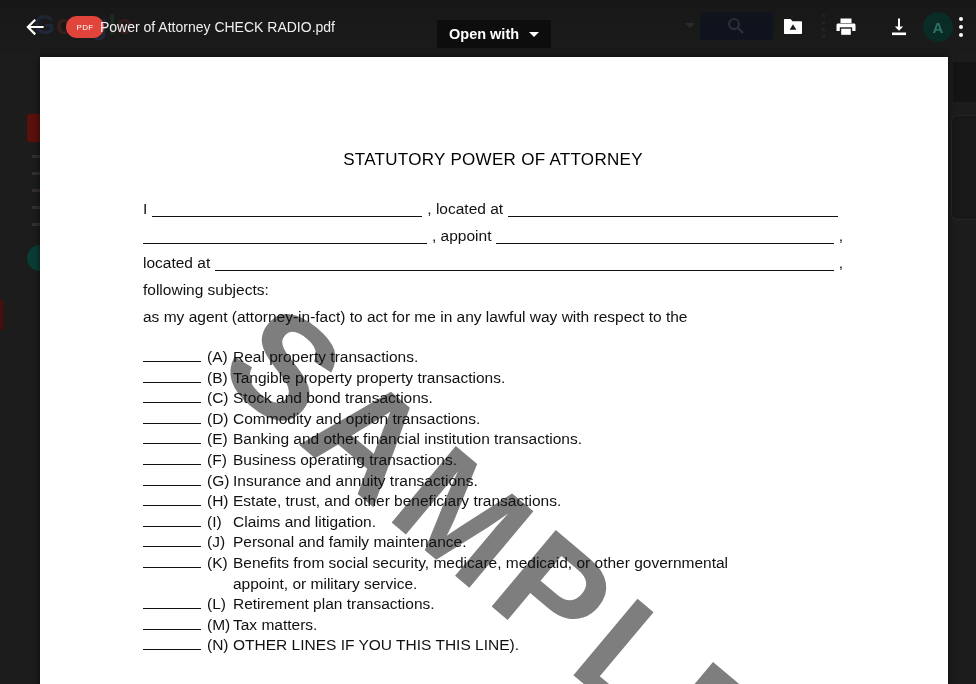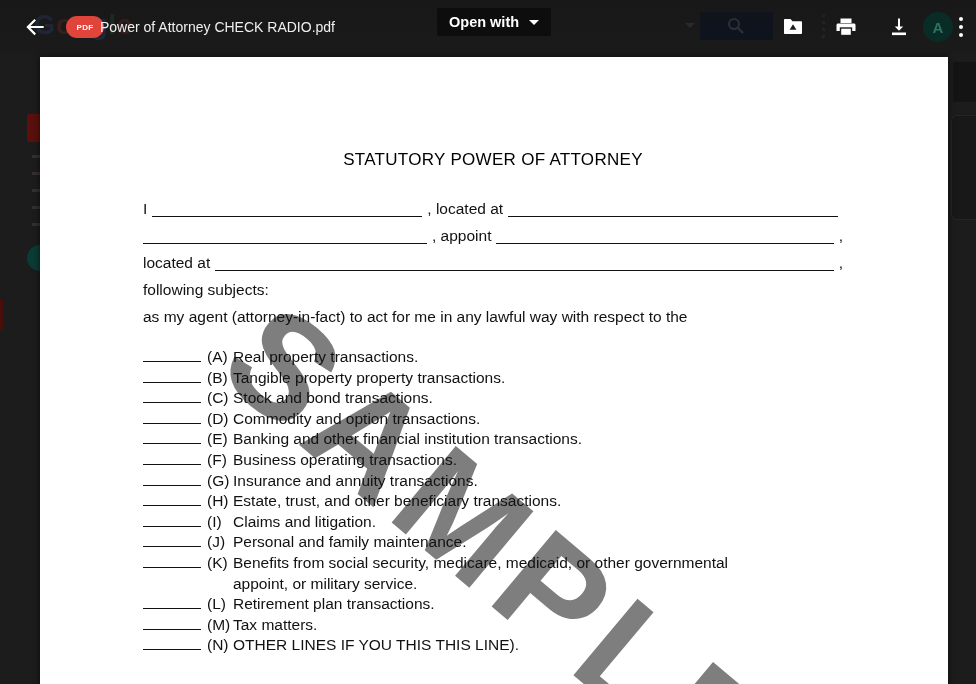--- a/index.html
+++ b/index.html
@@ -43,23 +43,23 @@
   .blank-short { width:58px; height:15px; border-bottom:1.6px solid #111; margin-right:6px; flex:0 0 auto; }
   .power-letter { display:inline-block; width:26px; flex:0 0 auto; }
   .power-text { flex:1; }
 
   
   .toolbar { position:absolute; left:0; top:0; width:976px; height:54px; z-index:3;
              background:linear-gradient(rgba(20,20,20,.55), rgba(20,20,20,.15)); }
   .tb-item { position:absolute; top:0; display:flex; align-items:center; height:54px; }
   .back-btn { left:22px; cursor:pointer; }
   .pdf-badge { left:66px; top:16px; height:22px; width:38px; background:#e1443a; border-radius:11px;
-               display:flex; align-items:center; justify-content:center; color:#fff; font-size:8px; font-weight:bold; letter-spacing:.3px; }
+               display:flex; align-items:center; justify-content:center; color:#fff; font-size:8px; font-weight:normal; letter-spacing:.3px; }
   .file-name { left:100px; color:#efefef; font-size:14px; }
-  .open-with-btn { left:437px; top:8px; height:28px; padding:0 12px; background:#0d0d0d; border-radius:2px;
+  .open-with-btn { left:437px; top:20px; height:28px; padding:0 12px; background:#0d0d0d; border-radius:2px;
                    color:#fff; font-size:14.5px; font-weight:bold; display:flex; align-items:center; gap:10px; cursor:pointer; }
   .caret-down { width:0; height:0; border-left:5px solid transparent; border-right:5px solid transparent; border-top:5px solid #fff; }
   .icon-btn { width:24px; justify-content:center; cursor:pointer; }
   .drive-add { left:781px; } .print { left:834px; } .download { left:887px; }
   .avatar { left:923px; top:12px; width:30px; height:30px; border-radius:50%; background:#0a2c27;
             display:flex; align-items:center; justify-content:center; color:#2e7265; font-size:15px; font-weight:bold; cursor:pointer; }
   .more-dots { left:956px; flex-direction:column; justify-content:center; gap:4px; cursor:pointer; width:10px; }
   .more-dots i { width:4px; height:4px; border-radius:50%; background:#fff; display:block; }
 </style>
 </head>

